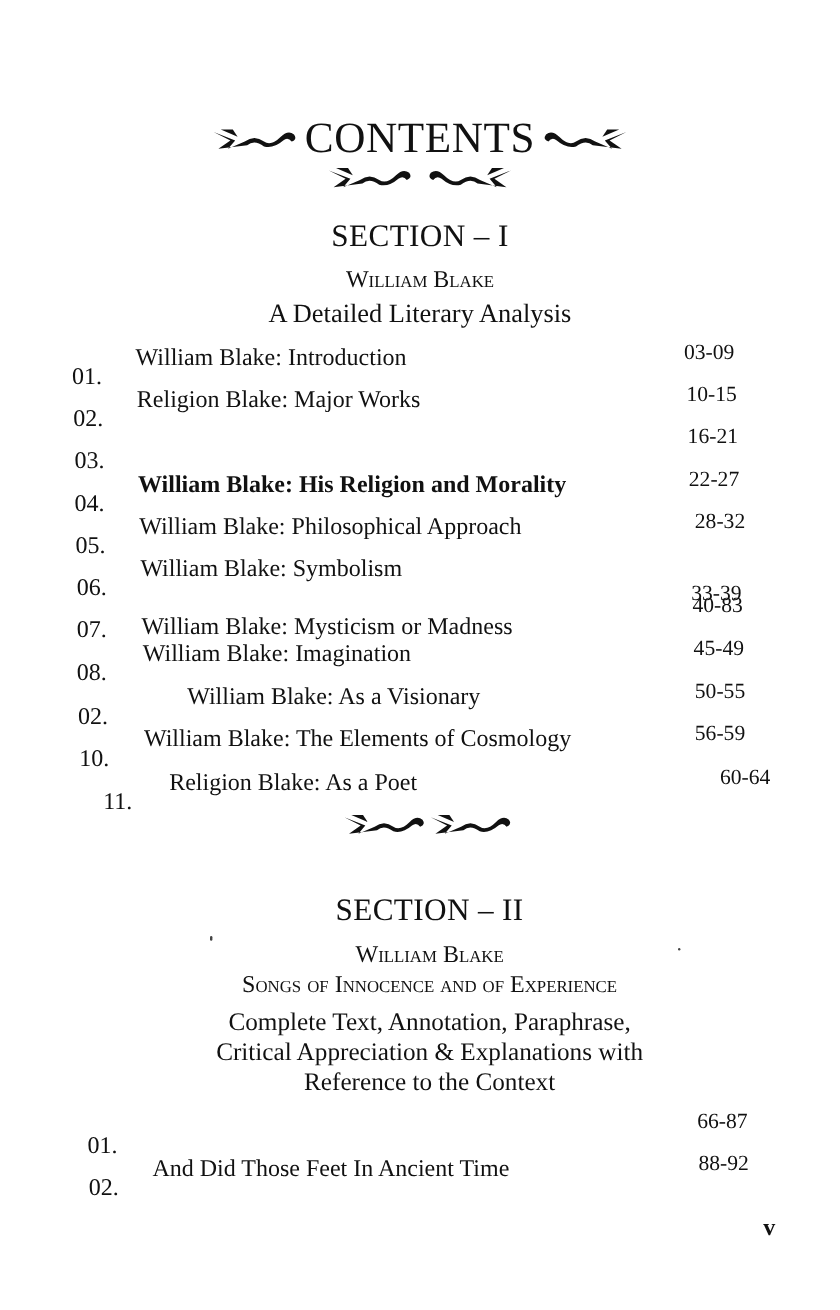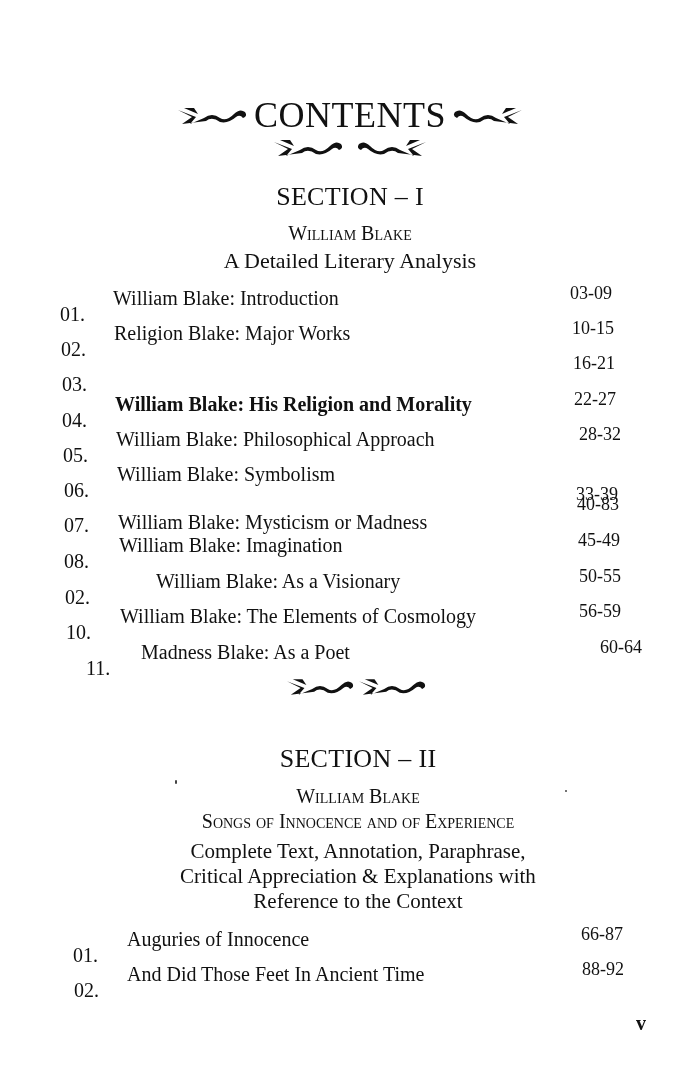--- a/index.html
+++ b/index.html
@@ -124,21 +124,21 @@
       <span class="toc-title" style="left:55px;margin-left:36px;">William Blake: As a Visionary</span>
       <span class="toc-pages" style="left:514px;">50-55</span>
     </div>
     <div class="toc-row" style="left:66px; top:605px; width:580px;">
       <span class="toc-num">10.</span>
       <span class="toc-title" style="left:54px;">William Blake: The Elements of Cosmology</span>
       <span class="toc-pages" style="left:513px;">56-59</span>
     </div>
     <div class="toc-row" style="left:66px; top:641px; width:580px;margin-left:20px;">
       <span class="toc-num">11.</span>
-      <span class="toc-title" style="left:55px;">Madness Blake: As a Poet</span>
+      <span class="toc-title" style="left:55px;">Religion Blake: As a Poet</span>
       <span class="toc-pages" style="left:514px;">60-64</span>
     </div>
   </div>
 
   <div class="abs center orn-row" style="top:675px; left:6px;">
     <span class="orn">
       <svg width="70" height="22" viewBox="0 0 72 22">
         <path d="M2 6 L20 13 L14 20 L28 14 Q36 8 44 14 Q50 18 58 10 Q64 4 69 8 Q72 12 67 14 Q64 10 60 13 Q52 20 44 18 Q36 12 30 17 L6 20 L16 13 Z" fill="#111"></path>
         <path d="M8 4 L18 4 L22 10 Z" fill="#111"></path>
       </svg>
@@ -157,21 +157,20 @@
   <div class="abs center sec2-sub" style="top:838px; left:8px; font-weight:normal; font-size:21px;">Complete Text, Annotation, Paraphrase,</div>
   <div class="abs center sec2-sub" style="top:863px; left:8px; font-weight:normal; font-size:21px;">Critical Appreciation &amp; Explanations with</div>
   <div class="abs center sec2-sub" style="top:888px; left:8px; font-weight:normal; font-size:21px;">Reference to the Context</div>
 
   <div class="speck" style="left:175px; top:780px;"></div>
   <div class="speck" style="left:565px; top:790px; height:2px;"></div>
 
   <div>
     <div class="toc-row" style="left:73px; top:928px; width:580px;">
       <span class="toc-num">01.</span>
-      <span class="toc-title" style="left:54px;">Auguries of Innocence</span>
       <span class="toc-pages" style="left:508px;">66-87</span>
     </div>
     <div class="toc-row" style="left:74px; top:963px; width:580px;">
       <span class="toc-num">02.</span>
       <span class="toc-title" style="left:53px;">And Did Those Feet In Ancient Time</span>
       <span class="toc-pages" style="left:508px;">88-92</span>
     </div>
   </div>
 
   <div class="folio">v</div>

